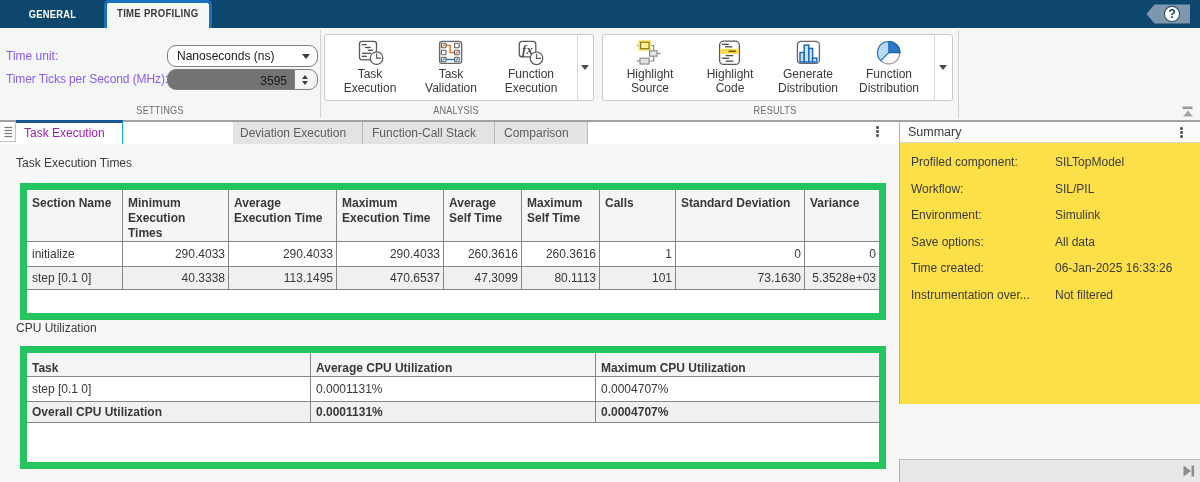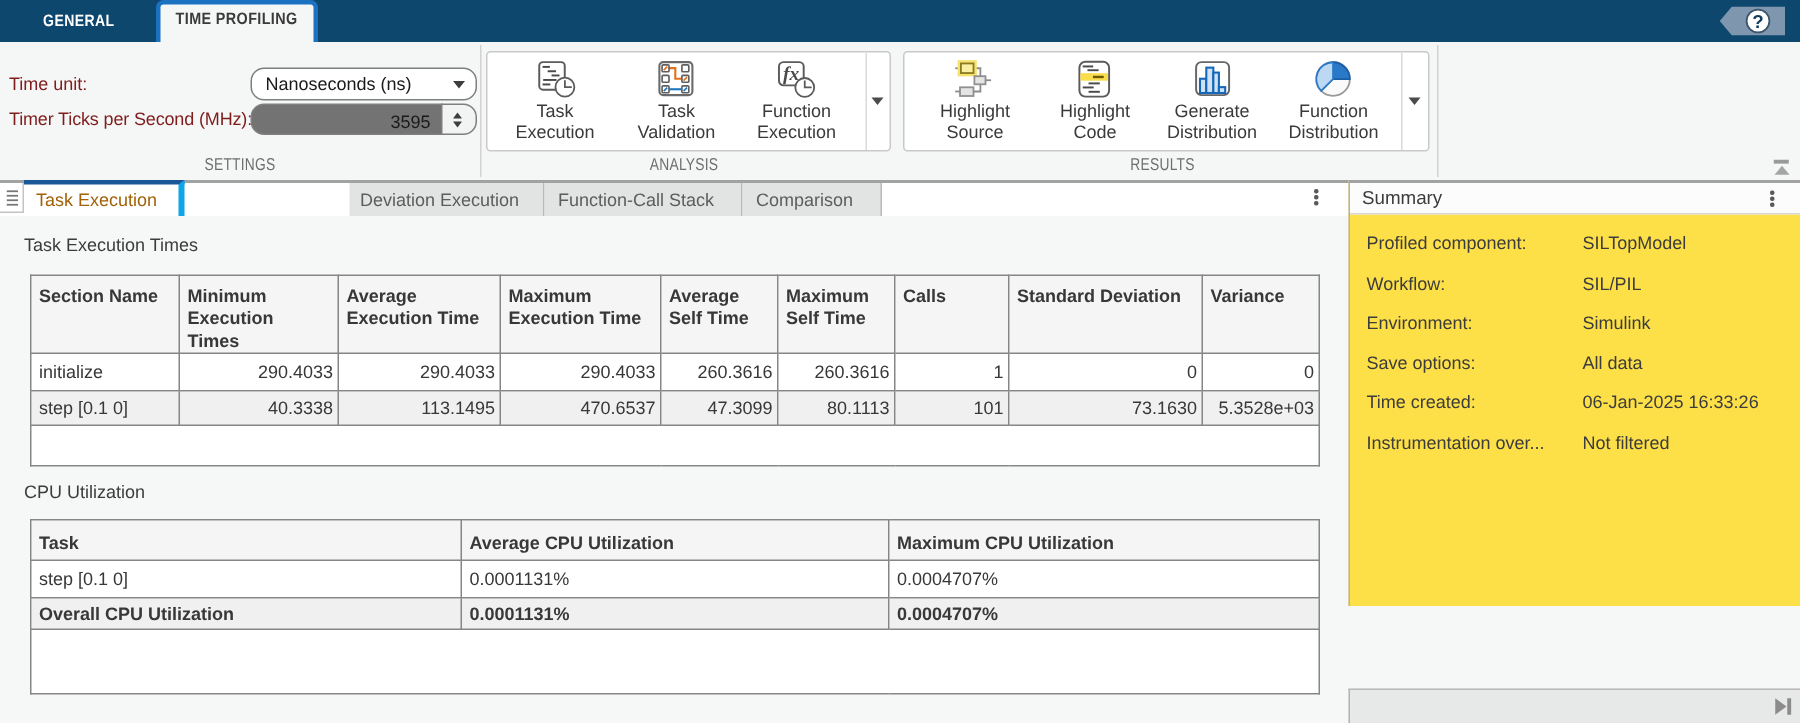--- a/index.html
+++ b/index.html
@@ -4,21 +4,21 @@
 <style>
   html,body{margin:0;padding:0;}
   body{font-family:"Liberation Sans",sans-serif;width:1200px;height:482px;overflow:hidden;position:relative;background:#f6f7f7;}
   .abs{position:absolute;}
   
   #appbar{left:0;top:0;width:1200px;height:28px;background:#0d476e;}
   #tabGeneral{left:0;top:0;width:105px;height:28px;line-height:28px;text-align:center;color:#ffffff;font-size:11px;font-weight:bold;letter-spacing:0.3px;transform:scaleX(0.85);}
   #tabTP{left:104px;top:0;width:108px;height:28px;background:#f5f6f6;border:3px solid #1b72c1;border-bottom:none;border-radius:5px 5px 0 0;box-sizing:border-box;text-align:center;color:#3a3a3a;font-size:11px;font-weight:bold;letter-spacing:0.3px;line-height:21px;}
   
   #ribbon{left:0;top:28px;width:1200px;height:92px;background:#f5f6f6;}
-  .rlabel{color:#7f1d1d;font-size:12px;}
+  .rlabel{color:#8b5cf6;font-size:12px;}
   .seclabel{color:#6e6e6e;font-size:11.5px;letter-spacing:0.2px;text-align:center;transform:scaleX(0.8);}
   .vsep{width:1px;background:#d2d2d2;}
   .panel{background:#ffffff;border:1px solid #c9c9c9;border-radius:3px;box-sizing:border-box;}
   .btnlabel{font-size:12px;color:#3a3a3a;text-align:center;line-height:13.5px;}
   .ddarrow{width:0;height:0;border-left:4.5px solid transparent;border-right:4.5px solid transparent;border-top:5px solid #4b4b4b;}
   .pdivider{width:1px;background:#d9d9d9;}
   
   #combo{left:167px;top:45px;width:151px;height:22px;background:#ffffff;border:1px solid #7f7f7f;border-radius:9px;box-sizing:border-box;}
   #combo .txt{position:absolute;left:9px;top:0;line-height:20px;font-size:12px;color:#1a1a1a;}
   #combo .arr{position:absolute;right:7px;top:7.5px;width:0;height:0;border-left:4.5px solid transparent;border-right:4.5px solid transparent;border-top:5px solid #3d3d3d;}
@@ -27,31 +27,31 @@
   #spininput .num{position:absolute;right:4px;top:0;line-height:22px;font-size:12px;color:#1a1a1a;}
   #spinbtns{position:absolute;left:127px;top:0;width:24px;height:21px;background:#f2f3f3;border:1px solid #7f7f7f;border-radius:0 9px 9px 0;box-sizing:border-box;}
   .spinup{position:absolute;left:7px;top:4.5px;width:0;height:0;border-left:3.8px solid transparent;border-right:3.8px solid transparent;border-bottom:4.4px solid #3d3d3d;}
   .spindn{position:absolute;left:7px;bottom:4.5px;width:0;height:0;border-left:3.8px solid transparent;border-right:3.8px solid transparent;border-top:4.4px solid #3d3d3d;}
   
   #tabstrip{left:0;top:120px;width:899px;height:24px;background:#ffffff;border-top:2px solid #a2a2a2;box-sizing:border-box;}
   .dtab{position:absolute;top:0;height:23px;box-sizing:border-box;font-size:12px;}
   .dtab.inactive{background:#e2e3e3;border-right:1px solid #b9b9b9;color:#5d5d5d;height:22px;}
   .dtab.inactive .t{position:absolute;left:7px;top:0;line-height:23px;}
   #hamburger{left:0;top:0;width:16px;height:20px;background:#ffffff;border-right:1px solid #c3c3c3;border-bottom:1px solid #c3c3c3;box-sizing:border-box;}
-  #activetab{left:16px;top:0;width:106.5px;height:24px;background:#ffffff;border-top:3px solid #1a5796;border-right:4px solid #0ea5e9;box-sizing:border-box;color:#a16207;}
+  #activetab{left:16px;top:0;width:106.5px;height:24px;background:#ffffff;border-top:3px solid #1a5796;border-right:1px solid #0ea5e9;box-sizing:border-box;color:#a21caf;}
   #activetab .t{position:absolute;left:8px;top:0;line-height:20px;font-size:12px;}
   
   #content{left:0;top:144px;width:899px;height:338px;background:#f6f7f7;}
   .h2{font-size:12px;color:#3c3c3c;}
   table{border-collapse:collapse;table-layout:fixed;font-size:12px;color:#383838;}
   td,th{border:1px solid #868686;padding:0 5px;overflow:hidden;white-space:nowrap;box-sizing:border-box;}
   th{text-align:left;font-weight:bold;background:#f5f5f5;vertical-align:top;padding-top:6px;white-space:normal;line-height:15px;}
   .num{text-align:right;padding-right:3px;}
   .alt{background:#f0f0f0;}
-  table{background:#ffffff;border:1px solid #22c55e;}
+  table{background:#ffffff;border:7px solid #22c55e;}
   
   #rpanel{left:899px;top:120px;width:301px;height:284px;background:#fde047;border-left:1px solid #b3b3b3;border-top:2px solid #a2a2a2;box-sizing:border-box;}
   #rptitle{position:absolute;left:0;top:0;width:100%;height:21px;background:#fcfcfc;border-bottom:1px solid #d7d7d7;box-sizing:border-box;}
   #rptitle .t{position:absolute;left:8px;top:0;line-height:20px;font-size:12.5px;color:#3c3c3c;}
   .srow{position:absolute;left:12px;font-size:12px;color:#3c3c3c;}
   .srow b{font-weight:normal;}
   .srow .val{position:absolute;left:144px;font-weight:normal;white-space:nowrap;}
   #statusbar{left:899px;top:459px;width:301px;height:23px;background:#e7e8e8;border-left:1px solid #b3b3b3;border-top:1px solid #b9b9b9;box-sizing:border-box;}
   .dots3{width:3px;height:13px;}
   .dots3 i{display:block;width:2.6px;height:2.6px;border-radius:50%;background:#5a5a5a;margin-bottom:1.6px;}

